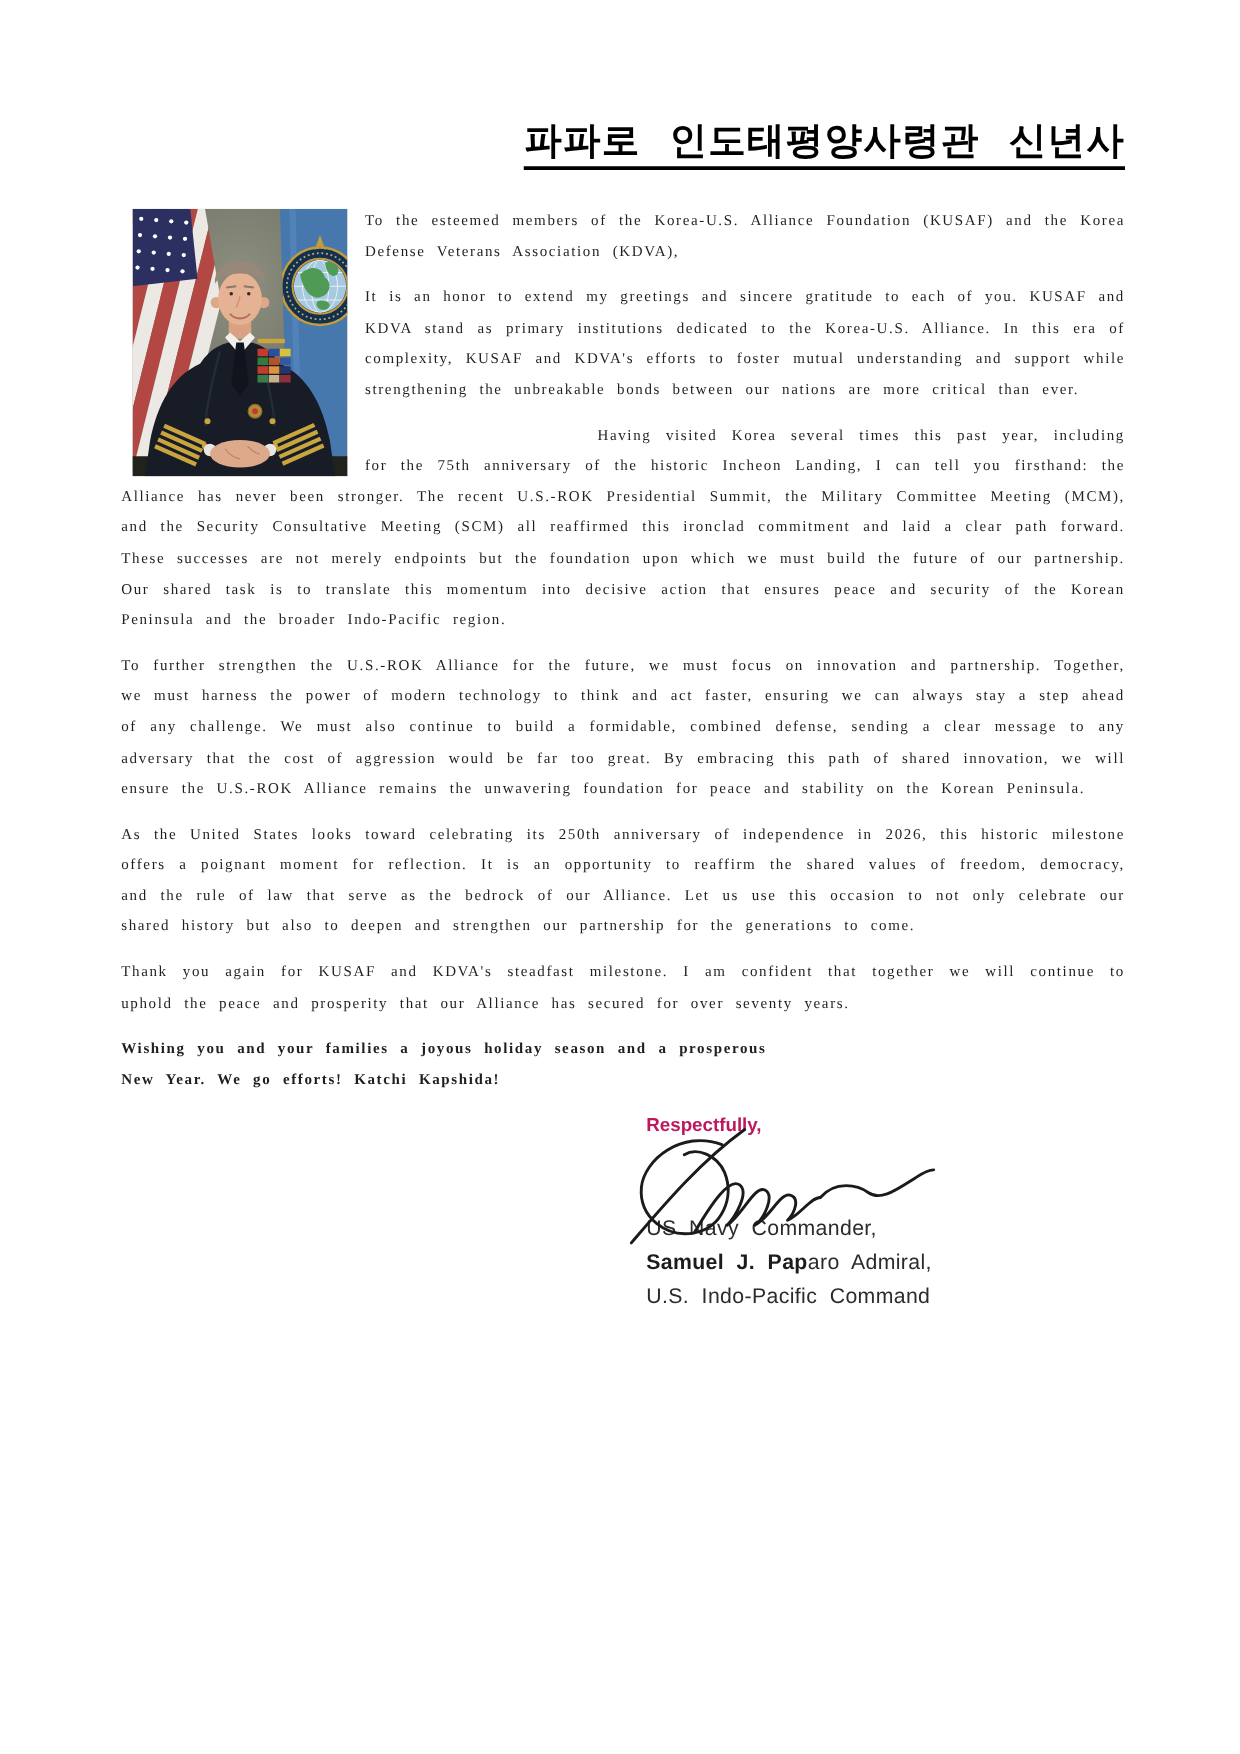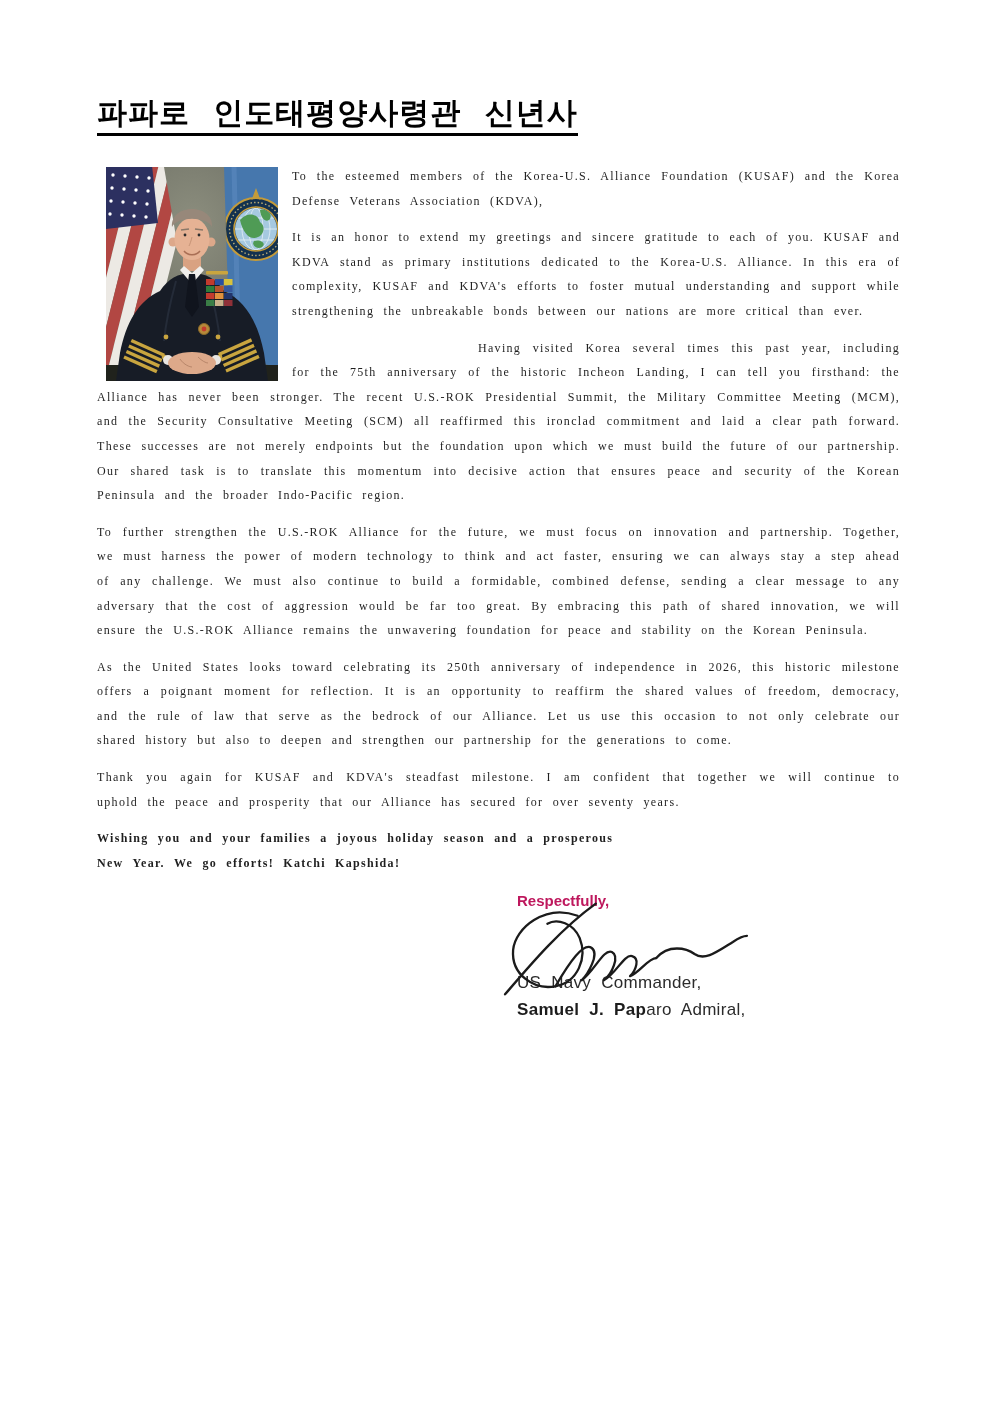--- a/index.html
+++ b/index.html
@@ -1,18 +1,18 @@
 <!DOCTYPE html>
 <html><head>
 <meta charset="utf-8">
 <style>
   html,body{margin:0;padding:0;background:#ffffff;}
   body{width:992px;height:1403px;overflow:hidden;font-family:"Liberation Serif",serif;color:#1f1f1f;}
   .page{box-sizing:border-box;width:992px;height:1403px;padding:92px 92px 0 97px;background:#fff;}
-  .title{margin:0 0 30px 0;text-align:left;font-family:"Liberation Sans",sans-serif;
+  .title{margin:0 0 30px 0;text-align:right;font-family:"Liberation Sans",sans-serif;
          font-size:30px;font-weight:700;letter-spacing:1px;word-spacing:14px;color:#000;line-height:42px;}
   .title .underline{border-bottom:3px solid #000;padding-bottom:4px;}
   .portrait{float:left;width:172px;height:214px;margin:3px 14px 0 9px;}
   .portrait svg{display:block;width:172px;height:214px;}
   p.body{margin:0 0 12px 0;font-size:12px;line-height:24.6px;text-align:justify;
          word-spacing:5px;letter-spacing:1.3px;}
   p.indent-first{text-indent:186px;}
   p.ragged{text-align:left;font-weight:bold;}
   .closing{margin:14px 0 0 420px;position:relative;width:340px;
            font-family:"Liberation Sans",sans-serif;color:#2b2b2b;}
@@ -184,15 +184,16 @@
     <div class="salutation">Respectfully,</div>
     <svg class="sig-svg" viewBox="0 0 250 100" xmlns="http://www.w3.org/2000/svg" fill="none" stroke="#1b1b1b" stroke-width="2.3" stroke-linecap="round" stroke-linejoin="round">
       <path d="M6 92 C30 64 60 28 96 2"></path>
       <path d="M78 14 C46 2 16 26 14 48 C12 72 34 88 56 84 C78 80 88 56 80 36 C74 22 58 16 48 22"></path>
       <path d="M56 84 C70 60 84 40 92 46 C100 52 88 72 82 78 C94 70 104 46 112 50 C120 54 112 72 104 78 C116 72 124 52 132 54 C140 56 136 68 130 74 C140 70 148 56 156 56"></path>
       <path d="M156 56 C168 42 186 46 194 52 C204 59 216 50 232 40 C238 36 242 34 246 34"></path>
     </svg>
     <div class="sig-space"></div>
     <div class="sig-line">US Navy Commander,</div>
     <div class="sig-line"><span class="b">Samuel J. Pap</span><span>aro Admiral,</span></div>
+    <div class="sig-line">U.S. Indo-Pacific Command</div>
   </div>
 
 </div>
 
 </body></html>

